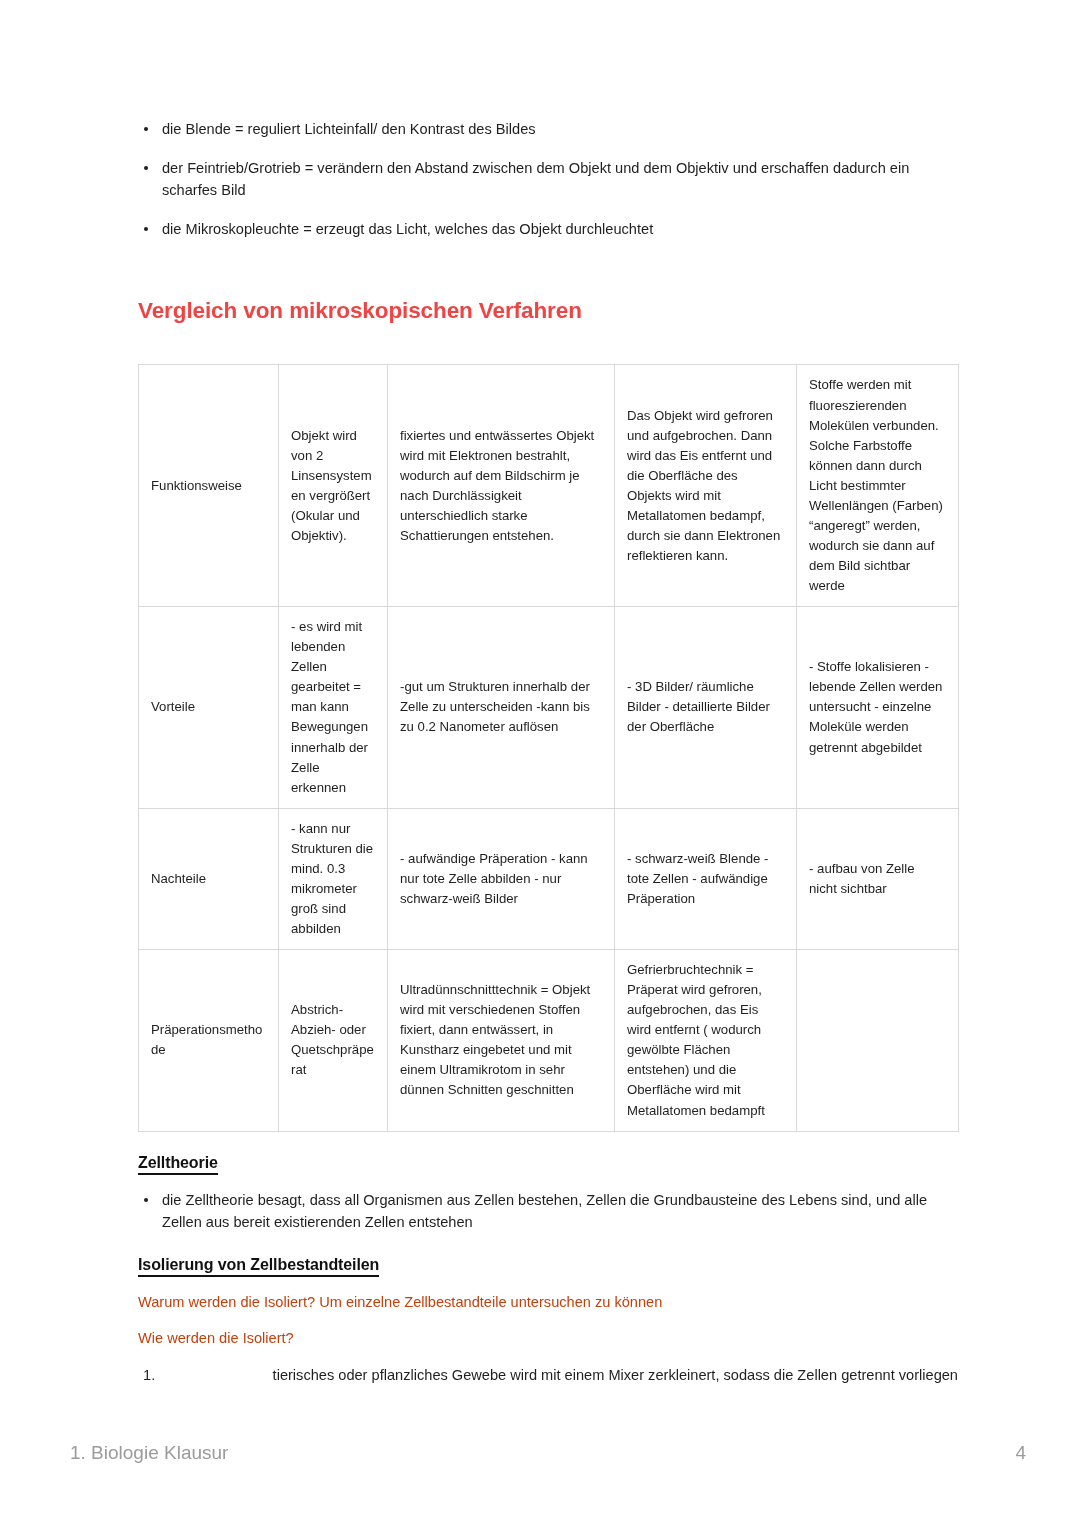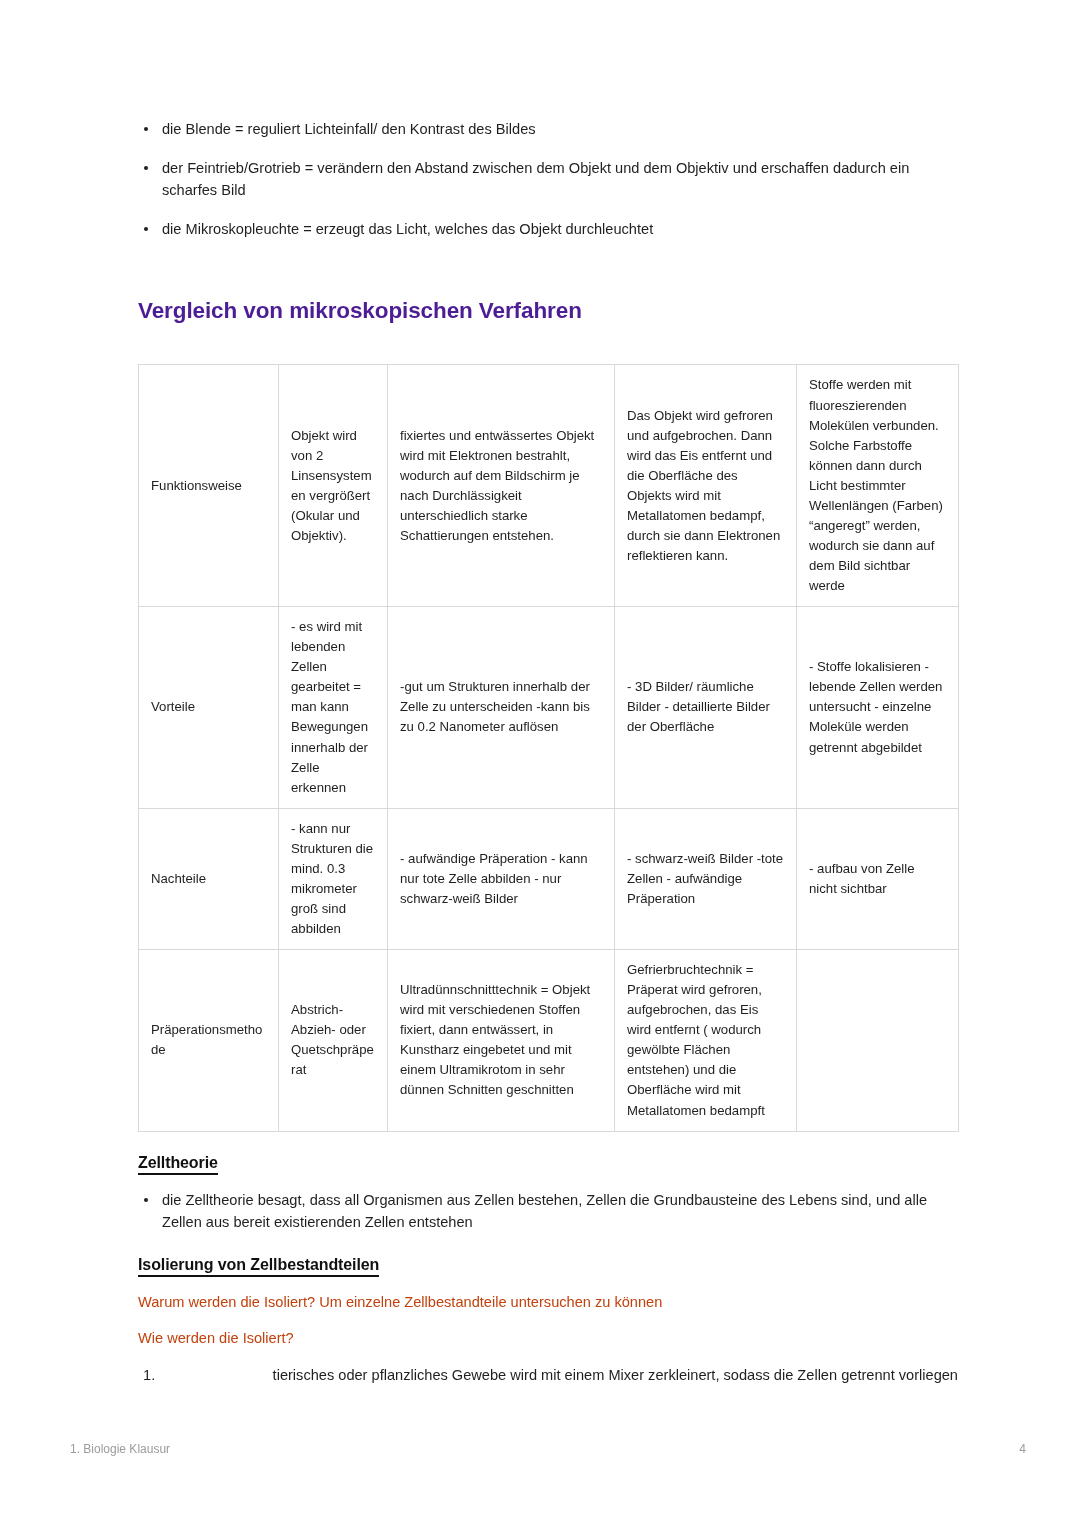--- a/index.html
+++ b/index.html
@@ -55,21 +55,21 @@
     height: 4px;
     border-radius: 50%;
     background: #1f1f1f;
   }
 
   
   h2.section-title {
     font-size: 22.5px;
     font-weight: bold;
     margin: 0;
-    color: #4c1d95;
+    color: #ef4444;
     letter-spacing: -0.1px;
   }
   h3.sub-title {
     font-size: 16px;
     font-weight: bold;
     margin: 0;
     color: #111111;
     display: inline-block;
     border-bottom: 2px solid #111111;
     padding-bottom: 1px;
@@ -144,21 +144,21 @@
 
   
   .footer {
     position: absolute;
     left: 62px;
     right: 62px;
     top: 1442px;
     display: flex;
     justify-content: space-between;
     align-items: center;
-    font-size: 12px;
+    font-size: 19px;
     color: #9b9b9b;
     font-family: "Liberation Sans", sans-serif;
   }
 </style>
 </head>
 <body>
 
 <div class="page">
 
   <div class="content">
@@ -198,21 +198,21 @@
           <td class="rowhead">Vorteile</td>
           <td>- es wird mit lebenden Zellen gearbeitet = man kann Bewegungen innerhalb der Zelle erkennen</td>
           <td>-gut um Strukturen innerhalb der Zelle zu unterscheiden -kann bis zu 0.2 Nanometer auflösen</td>
           <td>- 3D Bilder/ räumliche Bilder - detaillierte Bilder der Oberfläche</td>
           <td>- Stoffe lokalisieren - lebende Zellen werden untersucht - einzelne Moleküle werden getrennt abgebildet</td>
         </tr>
         <tr>
           <td class="rowhead">Nachteile</td>
           <td>- kann nur Strukturen die mind. 0.3 mikrometer groß sind abbilden</td>
           <td>- aufwändige Präperation - kann nur tote Zelle abbilden - nur schwarz-weiß Bilder</td>
-          <td>- schwarz-weiß Bilder -tote Zellen - aufwändige Präperation</td>
+          <td>- schwarz-weiß Blende -tote Zellen - aufwändige Präperation</td>
           <td>- aufbau von Zelle nicht sichtbar</td>
         </tr>
         <tr>
           <td class="rowhead">Präperationsmethode</td>
           <td>Abstrich- Abzieh- oder Quetschpräperat</td>
           <td>Ultradünnschnitttechnik = Objekt wird mit verschiedenen Stoffen fixiert, dann entwässert, in Kunstharz eingebetet und mit einem Ultramikrotom in sehr dünnen Schnitten geschnitten</td>
           <td>Gefrierbruchtechnik = Präperat wird gefroren, aufgebrochen, das Eis wird entfernt ( wodurch gewölbte Flächen entstehen) und die Oberfläche wird mit Metallatomen bedampft</td>
           <td></td>
         </tr>
       </tbody>

